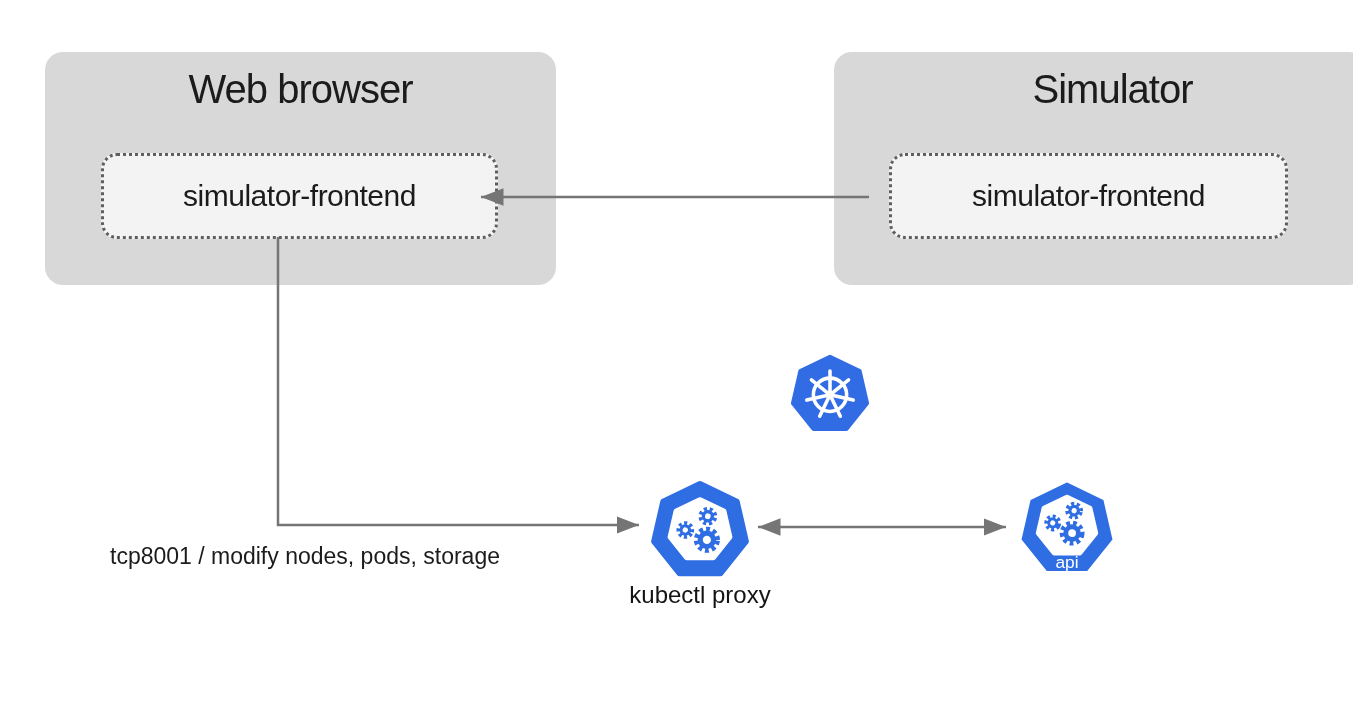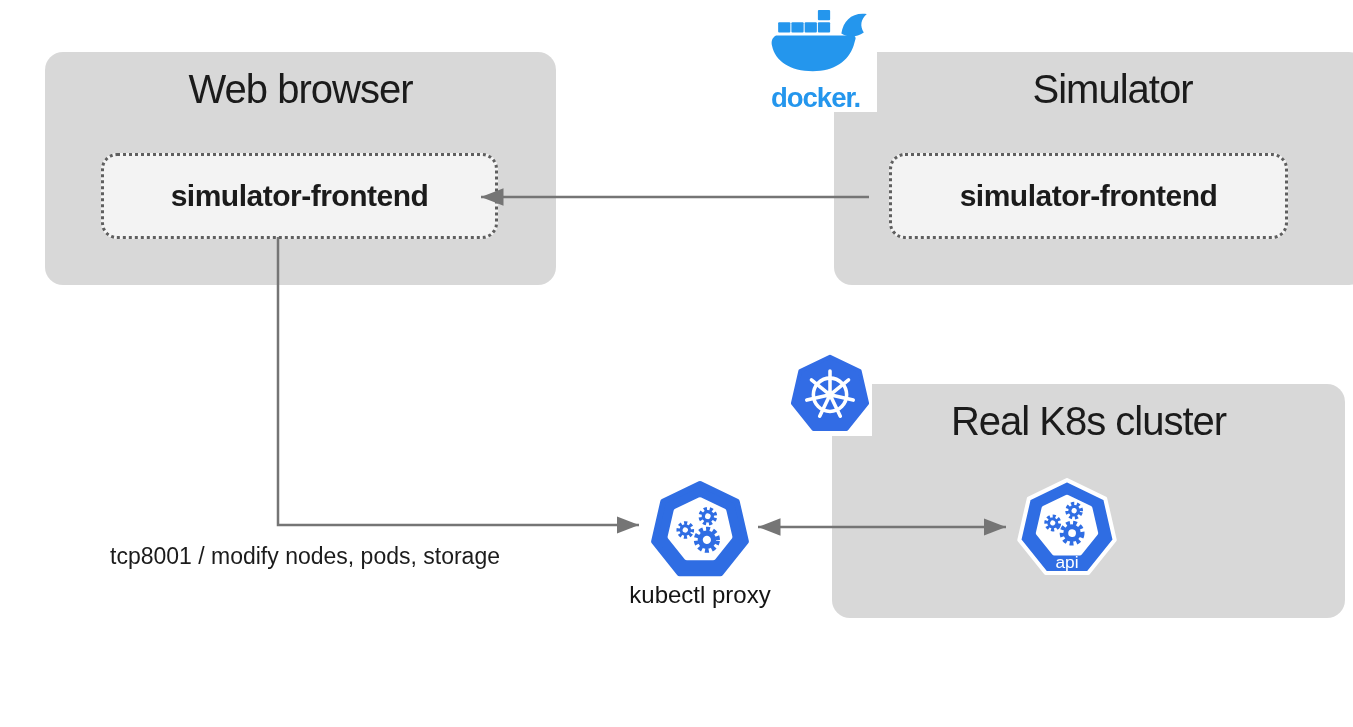--- a/index.html
+++ b/index.html
@@ -9,21 +9,21 @@
   }
   .group-box{
     position:absolute;background:#d8d8d8;border-radius:18px;text-align:center;
   }
   .group-title{
     margin-top:15px;font-size:40px;font-weight:400;color:#1b1b1b;letter-spacing:-1px;
   }
   .component-box{
     position:absolute;background:#f3f3f3;border:3px dotted #5f5f5f;border-radius:16px;
     display:flex;align-items:center;justify-content:center;
-    font-size:30px;color:#1b1b1b;letter-spacing:-0.5px;font-weight:bold;
+    font-size:30px;color:#1b1b1b;letter-spacing:-0.5px;
   }
   #web-browser-box{left:23px;top:52px;width:511px;height:233px;}
   #web-browser-frontend{left:56px;top:101px;width:391px;height:80px;}
   #simulator-box{left:812px;top:52px;width:509px;height:233px;padding-left:24px;}
   #simulator-frontend{left:55px;top:101px;width:393px;height:80px;}
   #real-cluster-box{left:810px;top:384px;width:513px;height:234px;}
   #connectors{position:absolute;left:0;top:0;z-index:5;}
   .logo-wrap{position:absolute;background:#ffffff;}
   #docker-logo{left:769px;top:8px;width:108px;height:104px;z-index:8;}
   #k8s-logo{left:788px;top:352px;width:84px;height:84px;z-index:8;padding:0;}
@@ -54,49 +54,32 @@
     </div>
   </div>
 
   <div class="group-box z-low" id="simulator-box">
     <div class="group-title">Simulator</div>
     <div class="component-box" id="simulator-frontend">
       <span>simulator-frontend</span>
     </div>
   </div>
 
-  <div class="group-box z-low" id="real-cluster-box">
-    <div class="group-title">Real K8s cluster</div>
-  </div>
 
   <svg id="connectors" width="1353" height="727" viewBox="0 0 1353 727">
     <defs>
       <marker id="ah" markerWidth="9.5" markerHeight="8" refX="9" refY="3.5" orient="auto-start-reverse">
         <path d="M0 0 L9 3.5 L0 7 Z" fill="#757575"></path>
       </marker>
     </defs>
     <path d="M869 197 L481 197" stroke="#757575" stroke-width="2.5" fill="none" marker-end="url(#ah)"></path>
     <path d="M278 237 L278 525 L639 525" stroke="#757575" stroke-width="2.5" fill="none" marker-end="url(#ah)"></path>
     <path d="M758 527 L1006 527" stroke="#757575" stroke-width="2.5" fill="none" marker-start="url(#ah)" marker-end="url(#ah)"></path>
   </svg>
 
-  <div class="logo-wrap" id="docker-logo">
-    <svg width="108" height="104" viewBox="0 0 104 102">
-      <g fill="#2496ED">
-        <rect x="47" y="2" width="12" height="10" rx="1"></rect>
-        <rect x="8" y="14" width="12" height="10" rx="1"></rect>
-        <rect x="21" y="14" width="12" height="10" rx="1"></rect>
-        <rect x="34" y="14" width="12" height="10" rx="1"></rect>
-        <rect x="47" y="14" width="12" height="10" rx="1"></rect>
-        <path d="M70 25 C72 12 81 4 95 6 C89 11 88 18 92 24 C85 29 76 29 70 25 Z"></path>
-        <path d="M6 27 C2 29 1 33 2 37 C5 52 20 62 42 62 C63 62 77 52 82 37 L84 30 C84 28 83 27 81 27 Z"></path>
-      </g>
-      <text x="1" y="97" font-size="27" font-weight="700" letter-spacing="-1" fill="#2496ED">docker.</text>
-    </svg>
-  </div>
 
   <div class="logo-wrap" id="k8s-logo">
     <svg width="84" height="84" viewBox="-3 -2 106 106">
       <polygon points="50,4 87.5,22.1 96.8,62.7 70.8,95.2 29.2,95.2 3.2,62.7 12.5,22.1" fill="#326CE5" stroke="#326CE5" stroke-width="5" stroke-linejoin="round"></polygon>
       <g stroke="#ffffff" stroke-width="4.5" stroke-linecap="round">
         <line x1="50" y1="52" x2="50" y2="22"></line>
         <line x1="50" y1="52" x2="73.4" y2="33.3"></line>
         <line x1="50" y1="52" x2="79.3" y2="58.7"></line>
         <line x1="50" y1="52" x2="63" y2="79"></line>
         <line x1="50" y1="52" x2="37" y2="79"></line>

